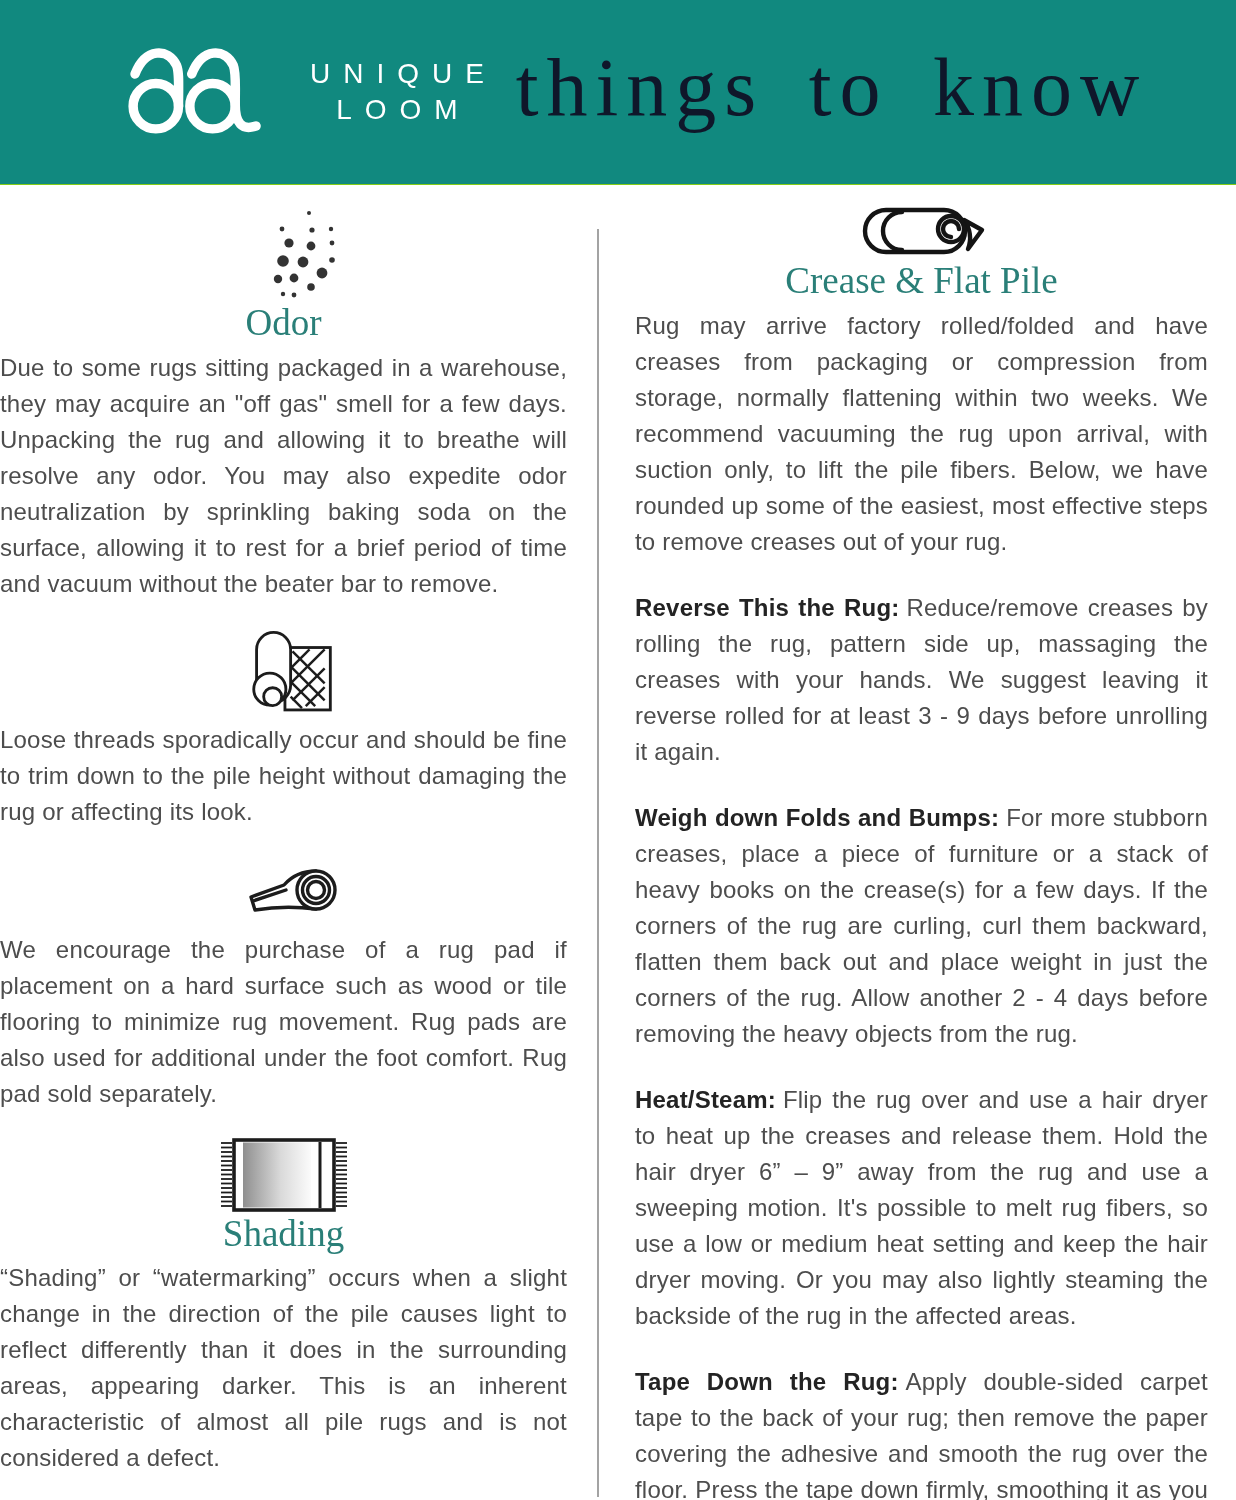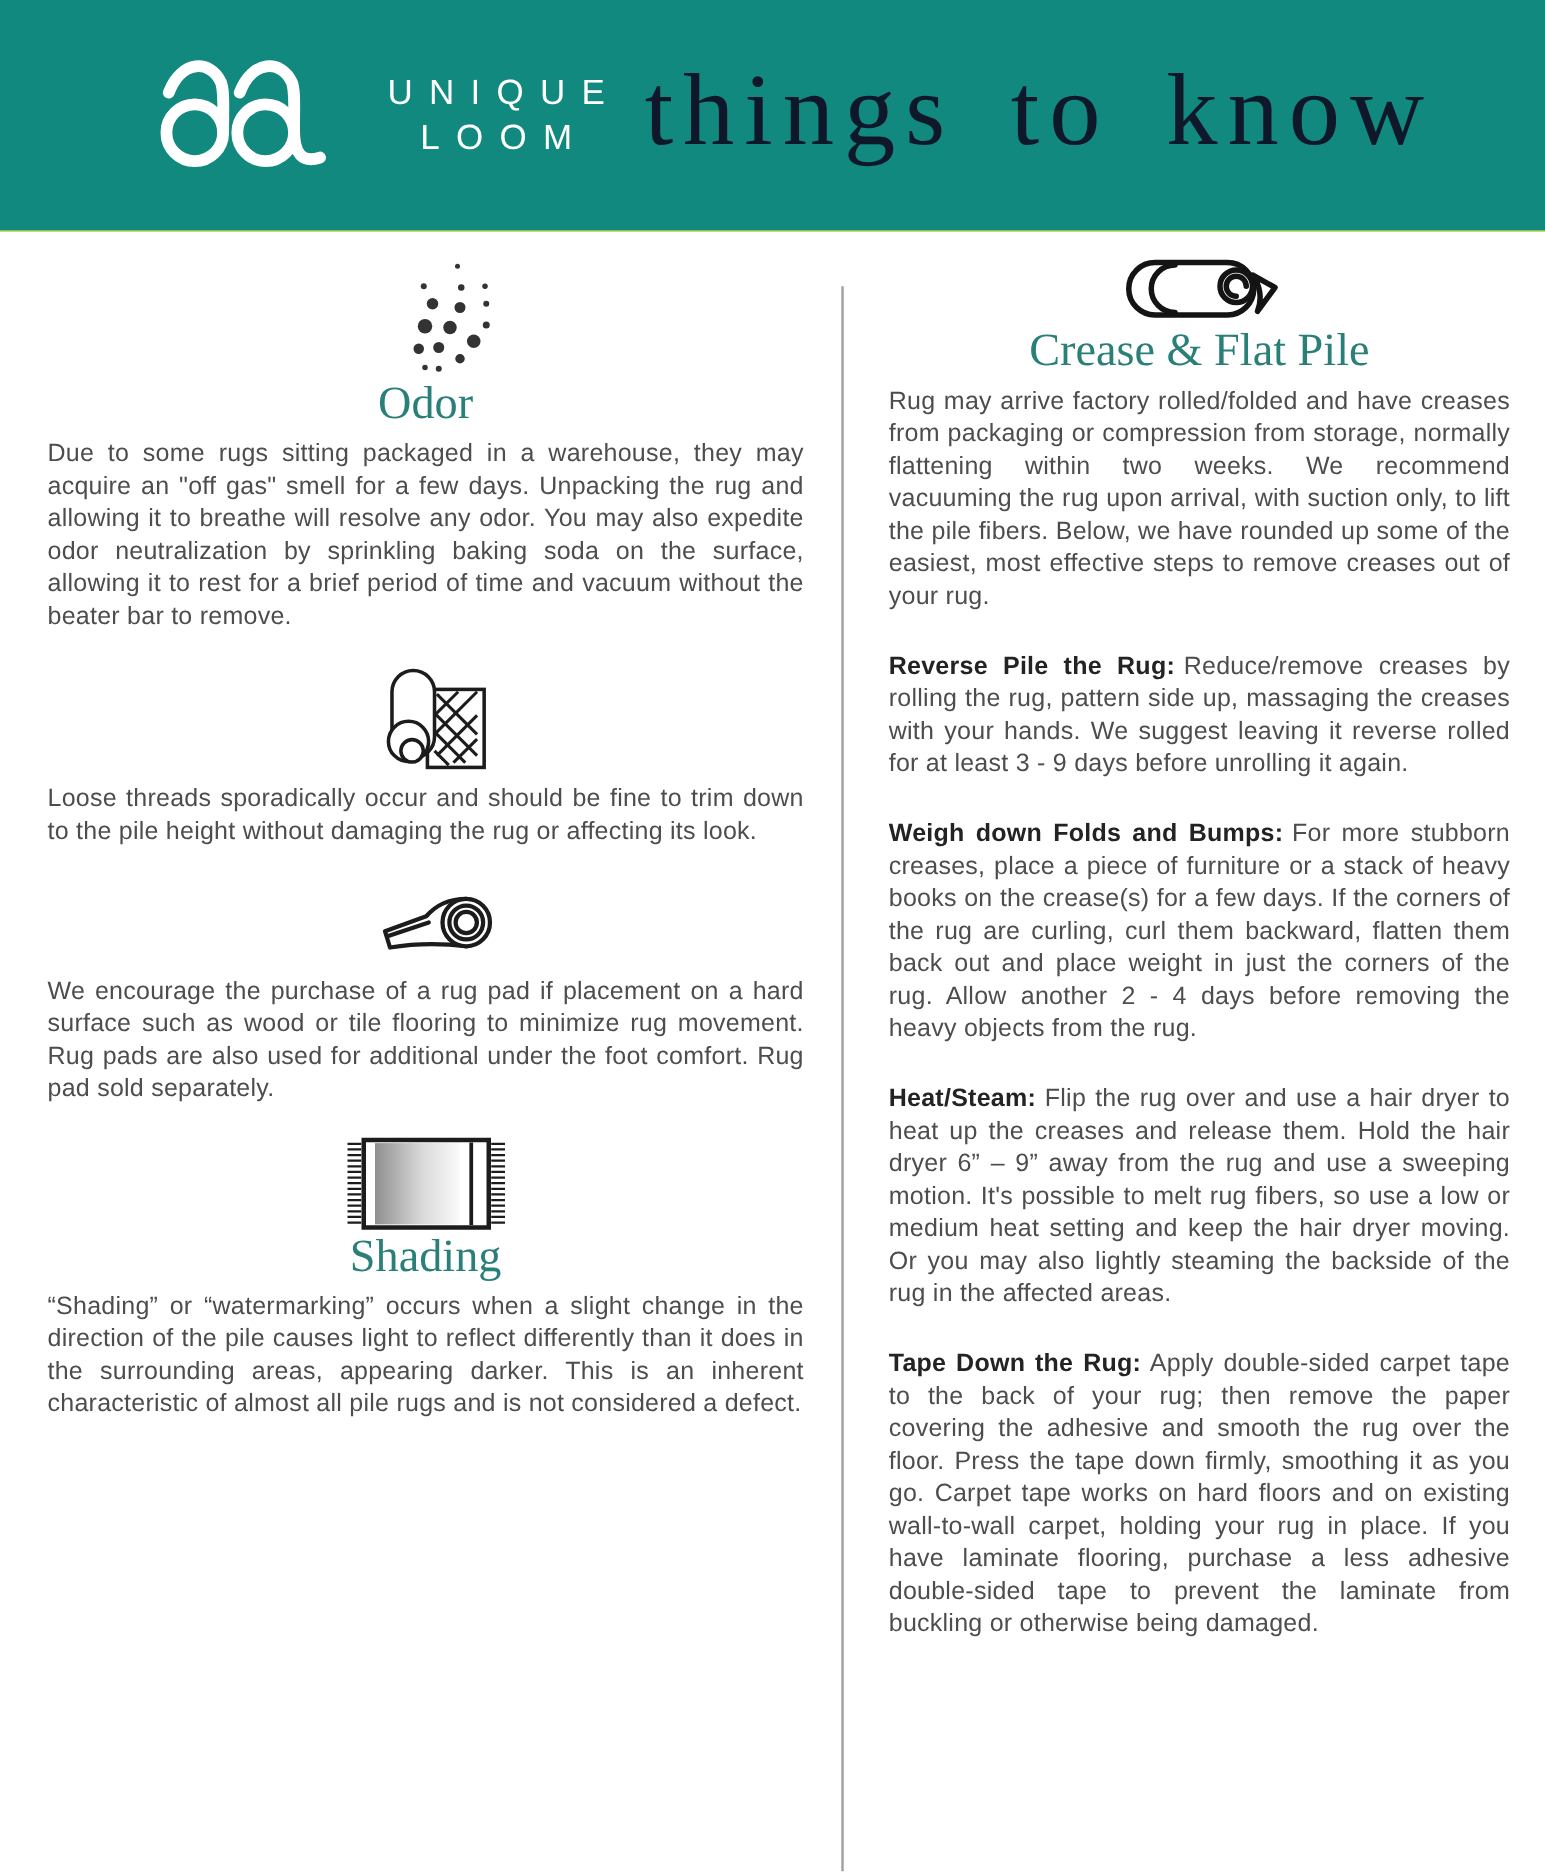--- a/index.html
+++ b/index.html
@@ -13,29 +13,29 @@
   .logo { display:block; }
   .brand-text { margin-left:28px; color:#ffffff; font-size:28px; letter-spacing:13px;
                 line-height:1.3; text-align:center; }
   .brand-text span { display:block; }
   .page-title { flex:1; text-align:center; color:#0f172a; font-family:"Liberation Serif", serif;
                 font-weight:400; font-size:82px; letter-spacing:8px; word-spacing:16px; padding-bottom:8px; }
 
   
   .columns { display:flex; height:1312px; }
   .col { padding-top:18px; }
-  .col.left  { width:673px; padding-left:38px; padding-right:30px; }
+  .col.left  { width:597px; padding-right:30px; }
   .divider { width:2px; background:#a3a3a3; margin-top:44px; }
   .col.right { flex:1; padding-left:36px; padding-right:28px; }
 
   .icon { display:flex; justify-content:center; }
   .icon svg { display:block; }
   h2 { font-family:"Liberation Serif", serif; font-weight:400; color:#2a7f78;
        font-size:37px; text-align:center; margin:0 0 6px; line-height:1.1; }
-  p.body { font-size:20px; line-height:26px; color:#4d4d4d; text-align:justify; letter-spacing:0.2px; }
+  p.body { font-size:24px; line-height:36px; color:#4d4d4d; text-align:justify; letter-spacing:0.2px; }
   .sec { margin-bottom:24px; }
   .sec:last-child { margin-bottom:0; }
   .tip { margin-top:30px; }
   .tip strong { color:#232323; font-weight:700; margin-right:7px; }
 </style>
 </head>
 <body>
 
 <div class="page">
 
@@ -198,21 +198,21 @@
               <path d="M 30,6 H 88 A 21,21 0 0 1 109,27 A 21,21 0 0 1 88,48 H 30 A 21,21 0 0 1 30,6 Z" fill="#ffffff"></path>
               <path d="M 46,8 A 19,19 0 0 0 46,46" fill="none"></path>
               <circle cx="95" cy="25" r="13" fill="#ffffff"></circle>
               <path d="M 103,25 A 8,8 0 1 0 95,33" fill="none"></path>
             </g>
           </svg>
         </div>
         <h2>Crease &amp; Flat Pile</h2>
         <p class="body">Rug may arrive factory rolled/folded and have creases from packaging or compression from storage, normally flattening within two weeks. We recommend vacuuming the rug upon arrival, with suction only, to lift the pile fibers. Below, we have rounded up some of the easiest, most effective steps to remove creases out of your rug.</p>
 
-        <p class="body tip"><strong>Reverse Pile the Rug:</strong><span>Reduce/remove creases by rolling the rug, pattern side up, massaging the creases with your hands. We suggest leaving it reverse rolled for at least 3 - 9 days before unrolling it again.</span></p>
+        <p class="body tip"><strong>Reverse This the Rug:</strong><span>Reduce/remove creases by rolling the rug, pattern side up, massaging the creases with your hands. We suggest leaving it reverse rolled for at least 3 - 9 days before unrolling it again.</span></p>
 
         <p class="body tip"><strong>Weigh down Folds and Bumps:</strong><span>For more stubborn creases, place a piece of furniture or a stack of heavy books on the crease(s) for a few days. If the corners of the rug are curling, curl them backward, flatten them back out and place weight in just the corners of the rug. Allow another 2 - 4 days before removing the heavy objects from the rug.</span></p>
 
         <p class="body tip"><strong>Heat/Steam:</strong><span>Flip the rug over and use a hair dryer to heat up the creases and release them. Hold the hair dryer 6” – 9” away from the rug and use a sweeping motion. It's possible to melt rug fibers, so use a low or medium heat setting and keep the hair dryer moving. Or you may also lightly steaming the backside of the rug in the affected areas.</span></p>
 
         <p class="body tip"><strong>Tape Down the Rug:</strong><span>Apply double-sided carpet tape to the back of your rug; then remove the paper covering the adhesive and smooth the rug over the floor. Press the tape down firmly, smoothing it as you go. Carpet tape works on hard floors and on existing wall-to-wall carpet, holding your rug in place. If you have laminate flooring, purchase a less adhesive double-sided tape to prevent the laminate from buckling or otherwise being damaged.</span></p>
       </div>
 
     </section>
 

